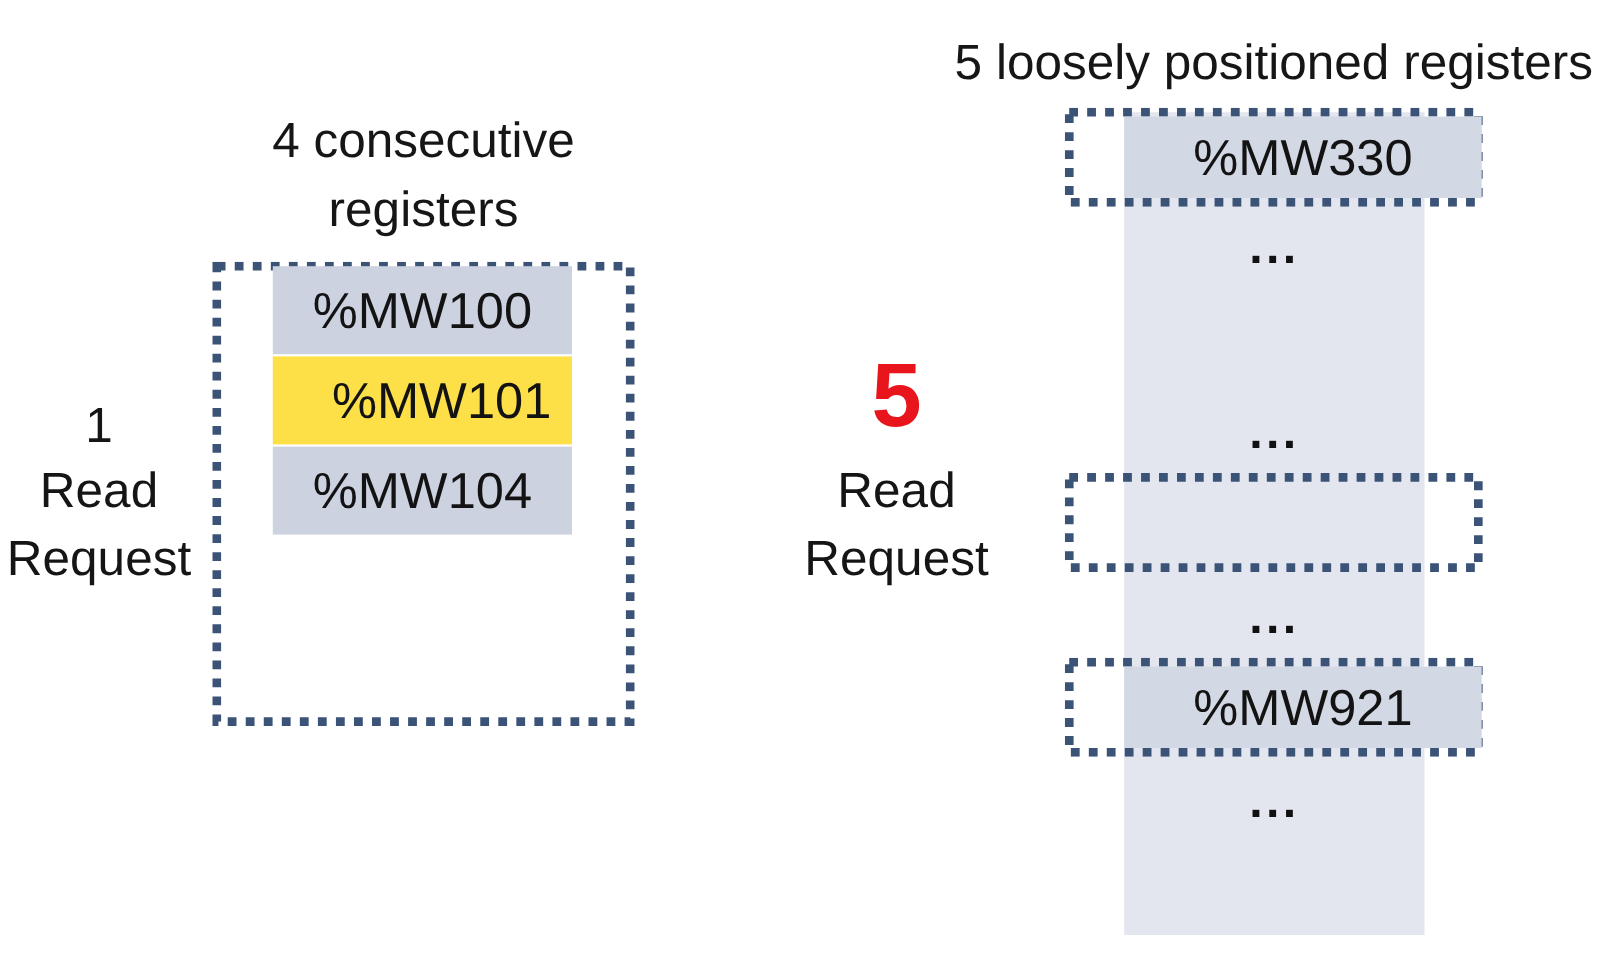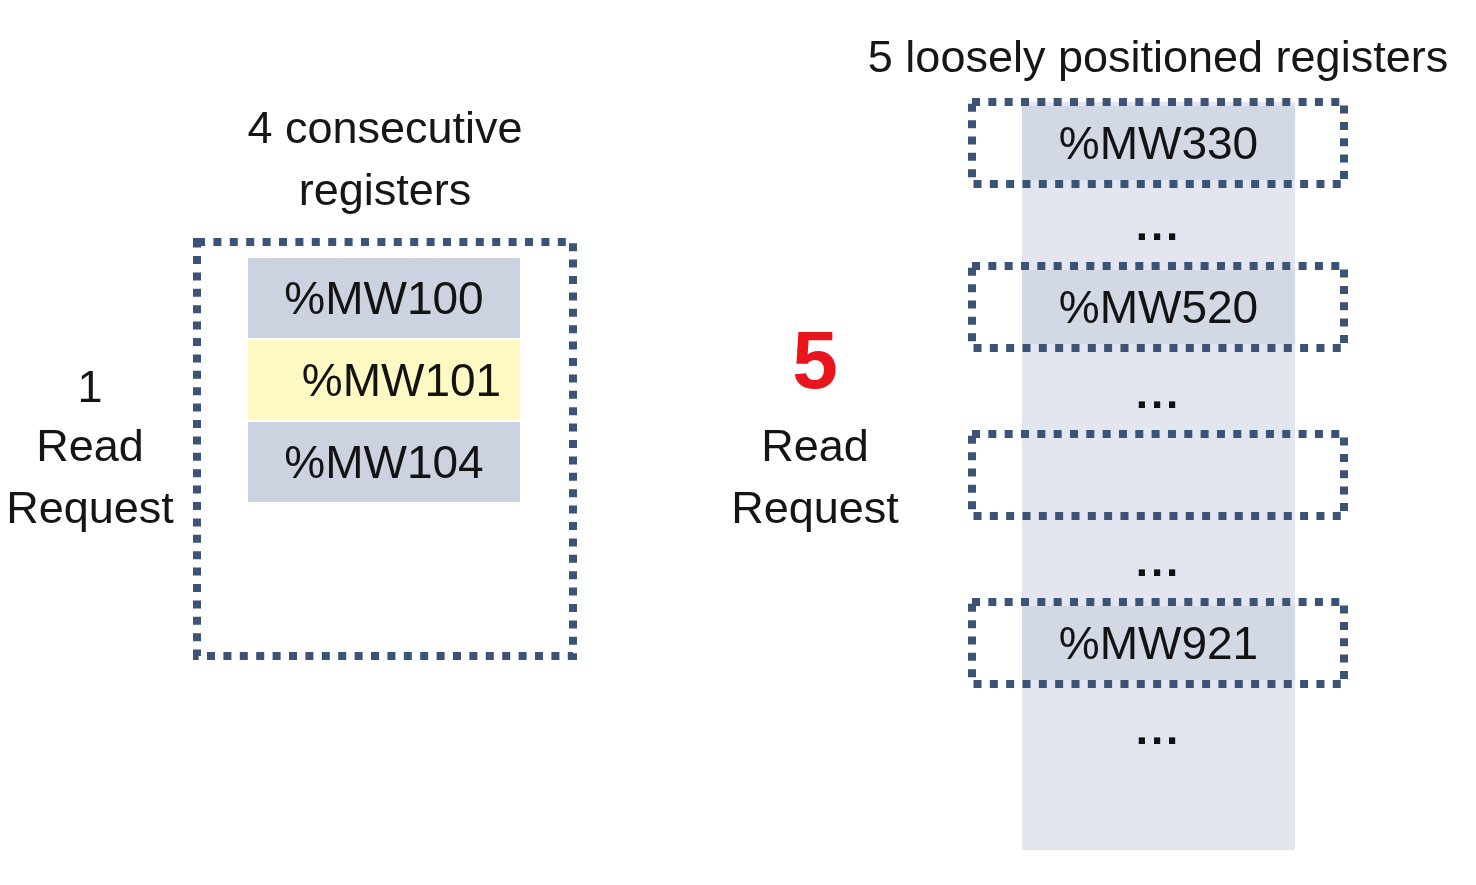--- a/index.html
+++ b/index.html
@@ -47,47 +47,47 @@
   .left-request  { left: 0px;   top: 356px; width: 180px; }
   .left-request .req-text { margin-top: -3px; }
   .mid-request   { left: 705px; top: 312px; width: 220px; }
   .mid-request .req-text { margin-top: 7px; }
 
   
   .left-box { left: 193px; top: 238px; width: 384px; height: 422px; }
   .dotted-svg { position: absolute; left: 0; top: 0; display: block; }
   .left-table {
     position: absolute;
-    left: 55px; top: 20px;
+    left: 55px; top: 4px;
     width: 272px;
   }
   .reg-row {
     height: 80px;
     margin-bottom: 2px;
     display: flex;
     align-items: center;
     justify-content: center;
     font-size: 46px;
     color: #131313;
   }
   .reg-row:last-child { margin-bottom: 17px; }
   .row-dark  { background: #cdd2e1; }
-  .row-light { background: #fef9c3; padding-left: 35px; }
+  .row-light { background: #fde047; padding-left: 35px; }
 
   
   .band {
     left: 1022px; top: 102px;
     width: 273px; height: 748px;
     background: #e3e6ef;
   }
   .rbox { width: 380px; height: 90px; left: 968px; }
   .rbox .cell {
     position: absolute;
     left: 54px; top: 8px;
-    width: 273px; height: 74px;
+    width: 325px; height: 74px;
     background: #d3d8e5;
     display: flex;
     align-items: center;
     justify-content: center;
     font-size: 46px;
     color: #131313;
   }
   .rb1 { top: 98px; }
   .rb2 { top: 262px; }
   .rb3 { top: 430px; }
@@ -143,26 +143,20 @@
 
   <div class="abs rbox rb1">
     <svg class="dotted-svg" width="380" height="90">
       <rect x="4" y="4" width="372" height="82" fill="none" stroke="#3b5377" stroke-width="8" stroke-dasharray="8 8.33"></rect>
     </svg>
     <div class="cell">%MW330</div>
   </div>
 
   <div class="abs sep sp1">...</div>
 
-  <div class="abs rbox rb2">
-    <svg class="dotted-svg" width="380" height="90">
-      <rect x="4" y="4" width="372" height="82" fill="none" stroke="#3b5377" stroke-width="8" stroke-dasharray="8 8.33"></rect>
-    </svg>
-    <div class="cell">%MW520</div>
-  </div>
 
   <div class="abs sep sp2">...</div>
 
   <div class="abs rbox rb3">
     <svg class="dotted-svg" width="380" height="90">
       <rect x="4" y="4" width="372" height="82" fill="none" stroke="#3b5377" stroke-width="8" stroke-dasharray="8 8.33"></rect>
     </svg>
   </div>
 
   <div class="abs sep sp3">...</div>

